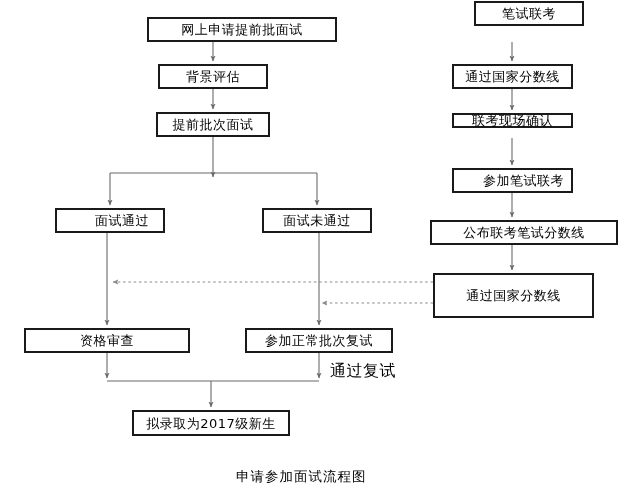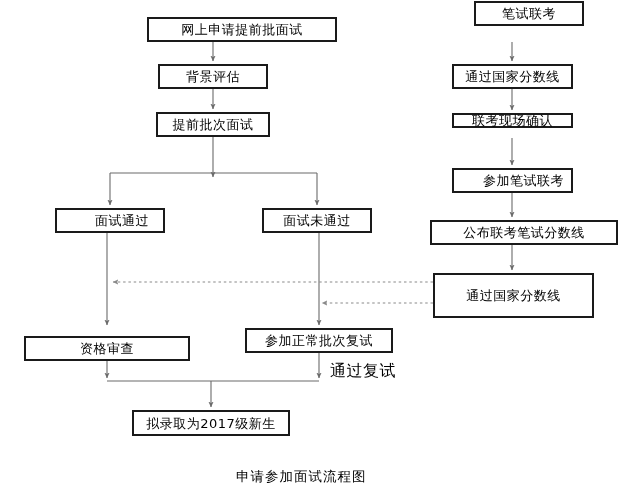--- a/index.html
+++ b/index.html
@@ -79,21 +79,21 @@
     <line x1="433" y1="282" x2="113" y2="282" marker-end="url(#arrow-dot)"></line>
     <line x1="433" y1="303" x2="322" y2="303" marker-end="url(#arrow-dot)"></line>
   </g>
 </svg>
 
 <div class="node" style="left:118px;top:17px;width:190px;height:25px;margin-left:29px;">网上申请提前批面试</div>
 <div class="node" style="left:158px;top:64px;width:110px;height:25px;">背景评估</div>
 <div class="node" style="left:156px;top:112px;width:114px;height:25px;">提前批次面试</div>
 <div class="node" style="left:55px;top:208px;width:110px;height:25px;padding-left:24px;">面试通过</div>
 <div class="node" style="left:262px;top:208px;width:110px;height:25px;">面试未通过</div>
-<div class="node" style="left:24px;top:328px;width:166px;height:25px;margin-top:8px;">资格审查</div>
+<div class="node" style="left:24px;top:328px;width:166px;height:25px;">资格审查</div>
 <div class="node" style="left:245px;top:328px;width:148px;height:25px;">参加正常批次复试</div>
 <div class="node" style="left:132px;top:410px;width:158px;height:26px;">拟录取为2017级新生</div>
 <div class="node" style="left:454px;top:1px;width:110px;height:25px;margin-left:20px;">笔试联考</div>
 <div class="node" style="left:452px;top:64px;width:121px;height:25px;">通过国家分数线</div>
 <div class="node" style="left:452px;top:113px;width:121px;height:15px;">联考现场确认</div>
 <div class="node" style="left:452px;top:168px;width:121px;height:25px;padding-left:22px;">参加笔试联考</div>
 <div class="node" style="left:430px;top:220px;width:188px;height:25px;">公布联考笔试分数线</div>
 <div class="node" style="left:433px;top:273px;width:161px;height:45px;">通过国家分数线</div>
 
 <div class="edge-label" style="left:330px;top:361px;">通过复试</div>

